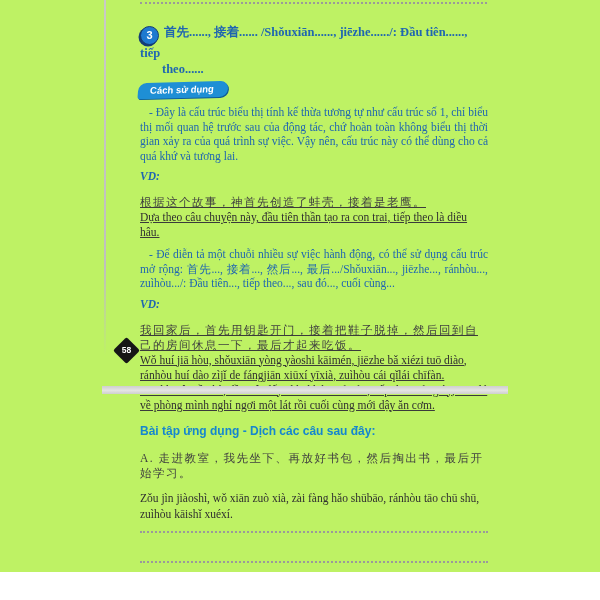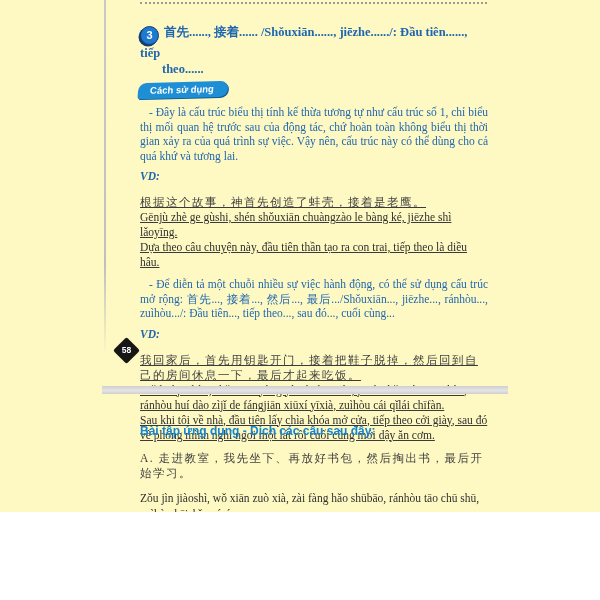--- a/index.html
+++ b/index.html
@@ -1,21 +1,21 @@
 <!DOCTYPE html>
 <html><head>
 <meta charset="utf-8">
 <style>
   html,body{margin:0;padding:0;}
   body{
     width:600px;height:600px;background:#ffffff;
     font-family:"Liberation Serif", serif;
     -webkit-font-smoothing:antialiased;
   }
-  .wrap{position:relative;width:600px;height:512px;overflow:hidden;background:#fef9c3;}
+  .wrap{position:relative;width:600px;height:572px;overflow:hidden;background:#bef264;}
 
   
   .top-dotline{position:absolute;left:140px;top:2px;width:347px;height:0;border-bottom:2px dotted #9a9a9a;}
 
   
   .edge-line{position:absolute;left:104px;top:0;width:2px;height:356px;
     background:linear-gradient(#c9c9c9 0%, #bfbfbf 75%, rgba(191,191,191,0) 100%);}
 
   
   .page1{position:absolute;left:140px;top:24px;width:348px;}
@@ -86,21 +86,20 @@
     </div>
 
     <span class="usage-tab">Cách sử dụng</span>
 
     <div class="blue-para">- Đây là cấu trúc biểu thị tính kế thừa tương tự như cấu trúc số 1, chỉ biểu thị mối quan hệ trước sau của động tác, chứ hoàn toàn không biểu thị thời gian xảy ra của quá trình sự việc. Vậy nên, cấu trúc này có thể dùng cho cả quá khứ và tương lai.</div>
 
     <div class="vd">
       <div class="vd-label">VD:</div>
       <div class="vd-body">
         <div class="hanzi">根据这个故事，神首先创造了蚌壳，接着是老鹰。</div>
-        <div class="pinyin">Gēnjù zhè ge gùshi, shén shǒuxiān chuàngzào le bàng ké, jiēzhe shì lǎoyīng.</div>
         <div class="viet">Dựa theo câu chuyện này, đầu tiên thần tạo ra con trai, tiếp theo là diều hâu.</div>
       </div>
     </div>
 
     <div class="blue-para">- Để diễn tả một chuỗi nhiều sự việc hành động, có thể sử dụng cấu trúc mở rộng: 首先..., 接着..., 然后..., 最后.../Shǒuxiān..., jiēzhe..., ránhòu..., zuìhòu.../: Đầu tiên..., tiếp theo..., sau đó..., cuối cùng...</div>
 
     <div class="vd">
       <div class="vd-label">VD:</div>
       <div class="vd-body">
         <div class="hanzi">我回家后，首先用钥匙开门，接着把鞋子脱掉，然后回到自己的房间休息一下，最后才起来吃饭。</div>

